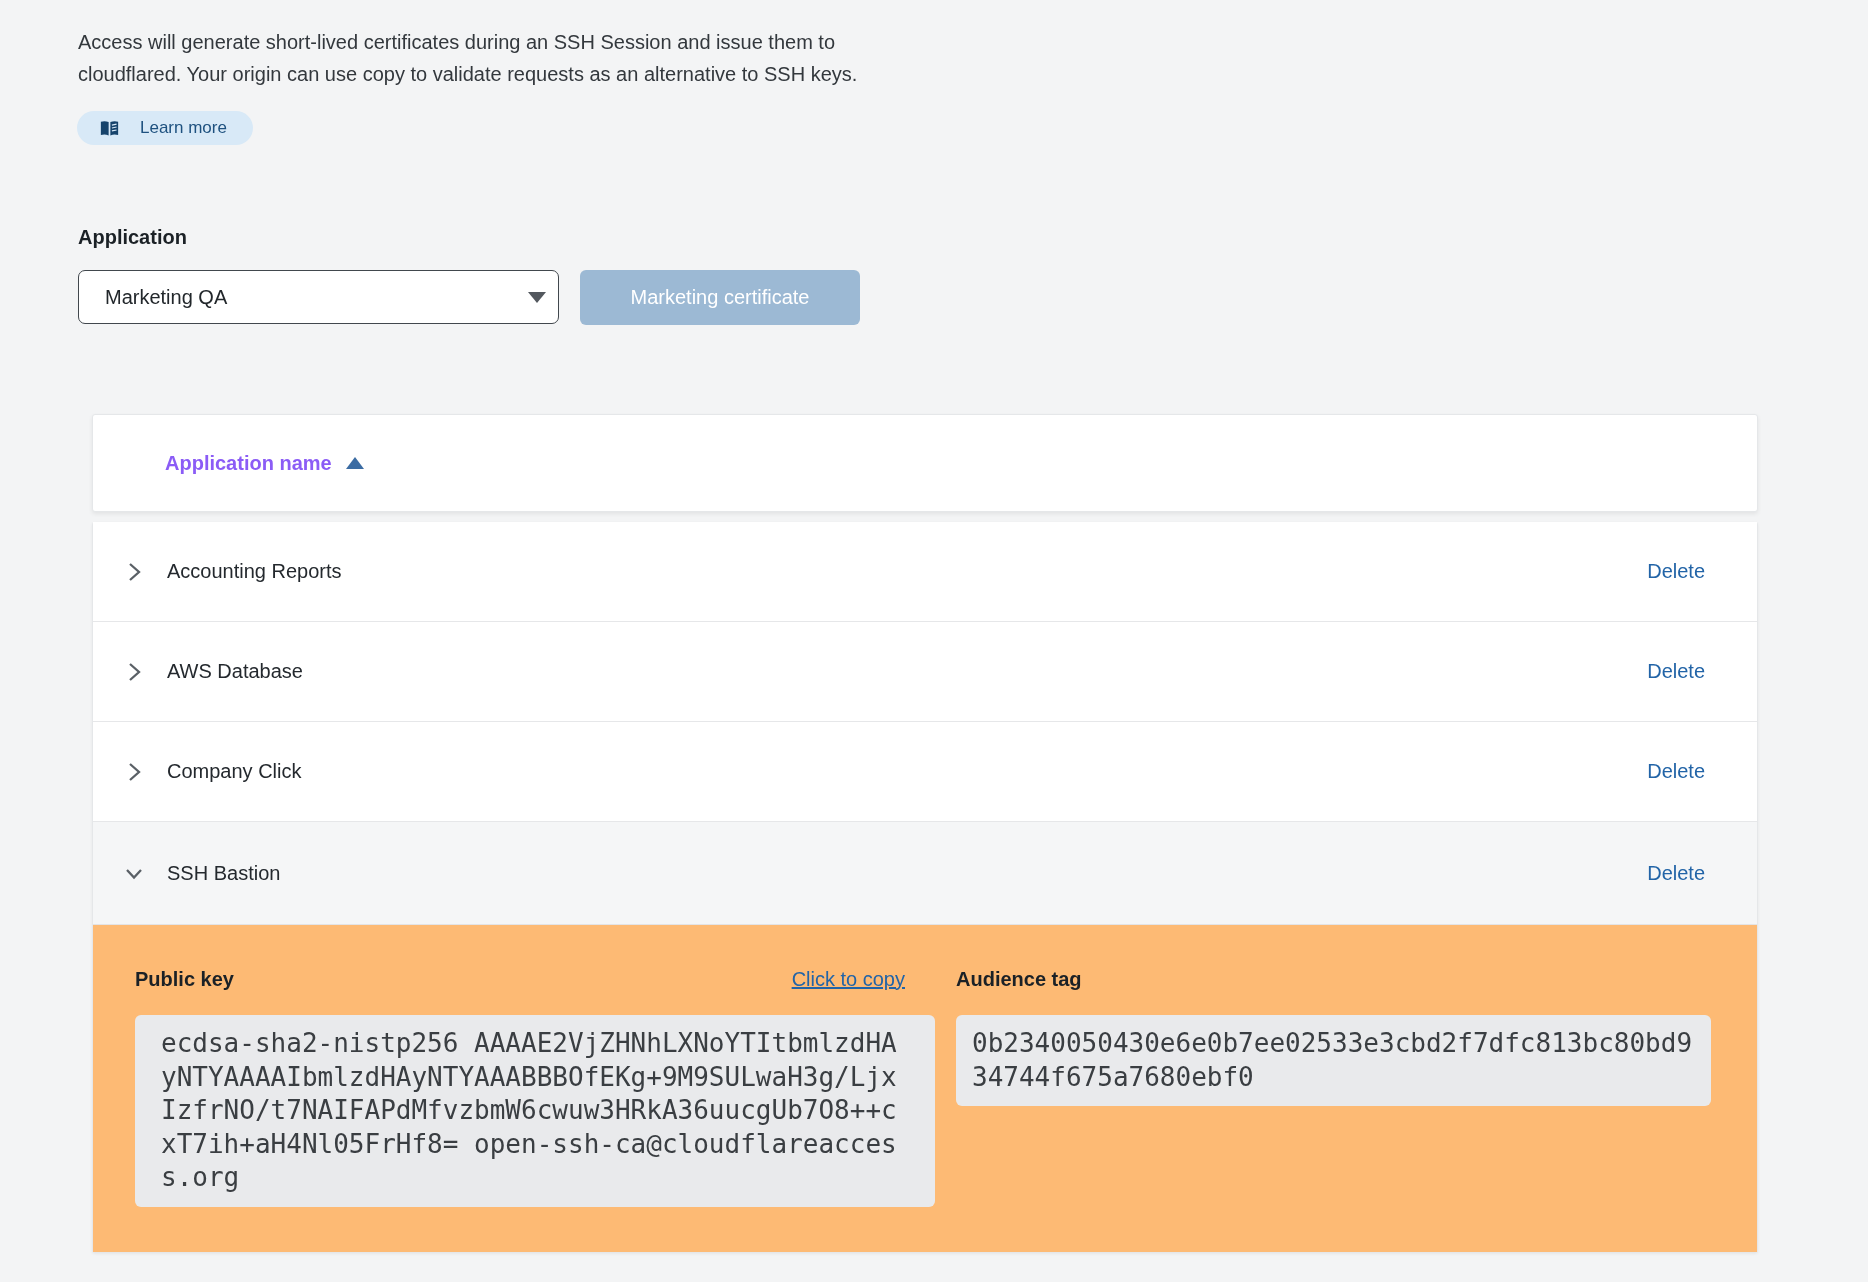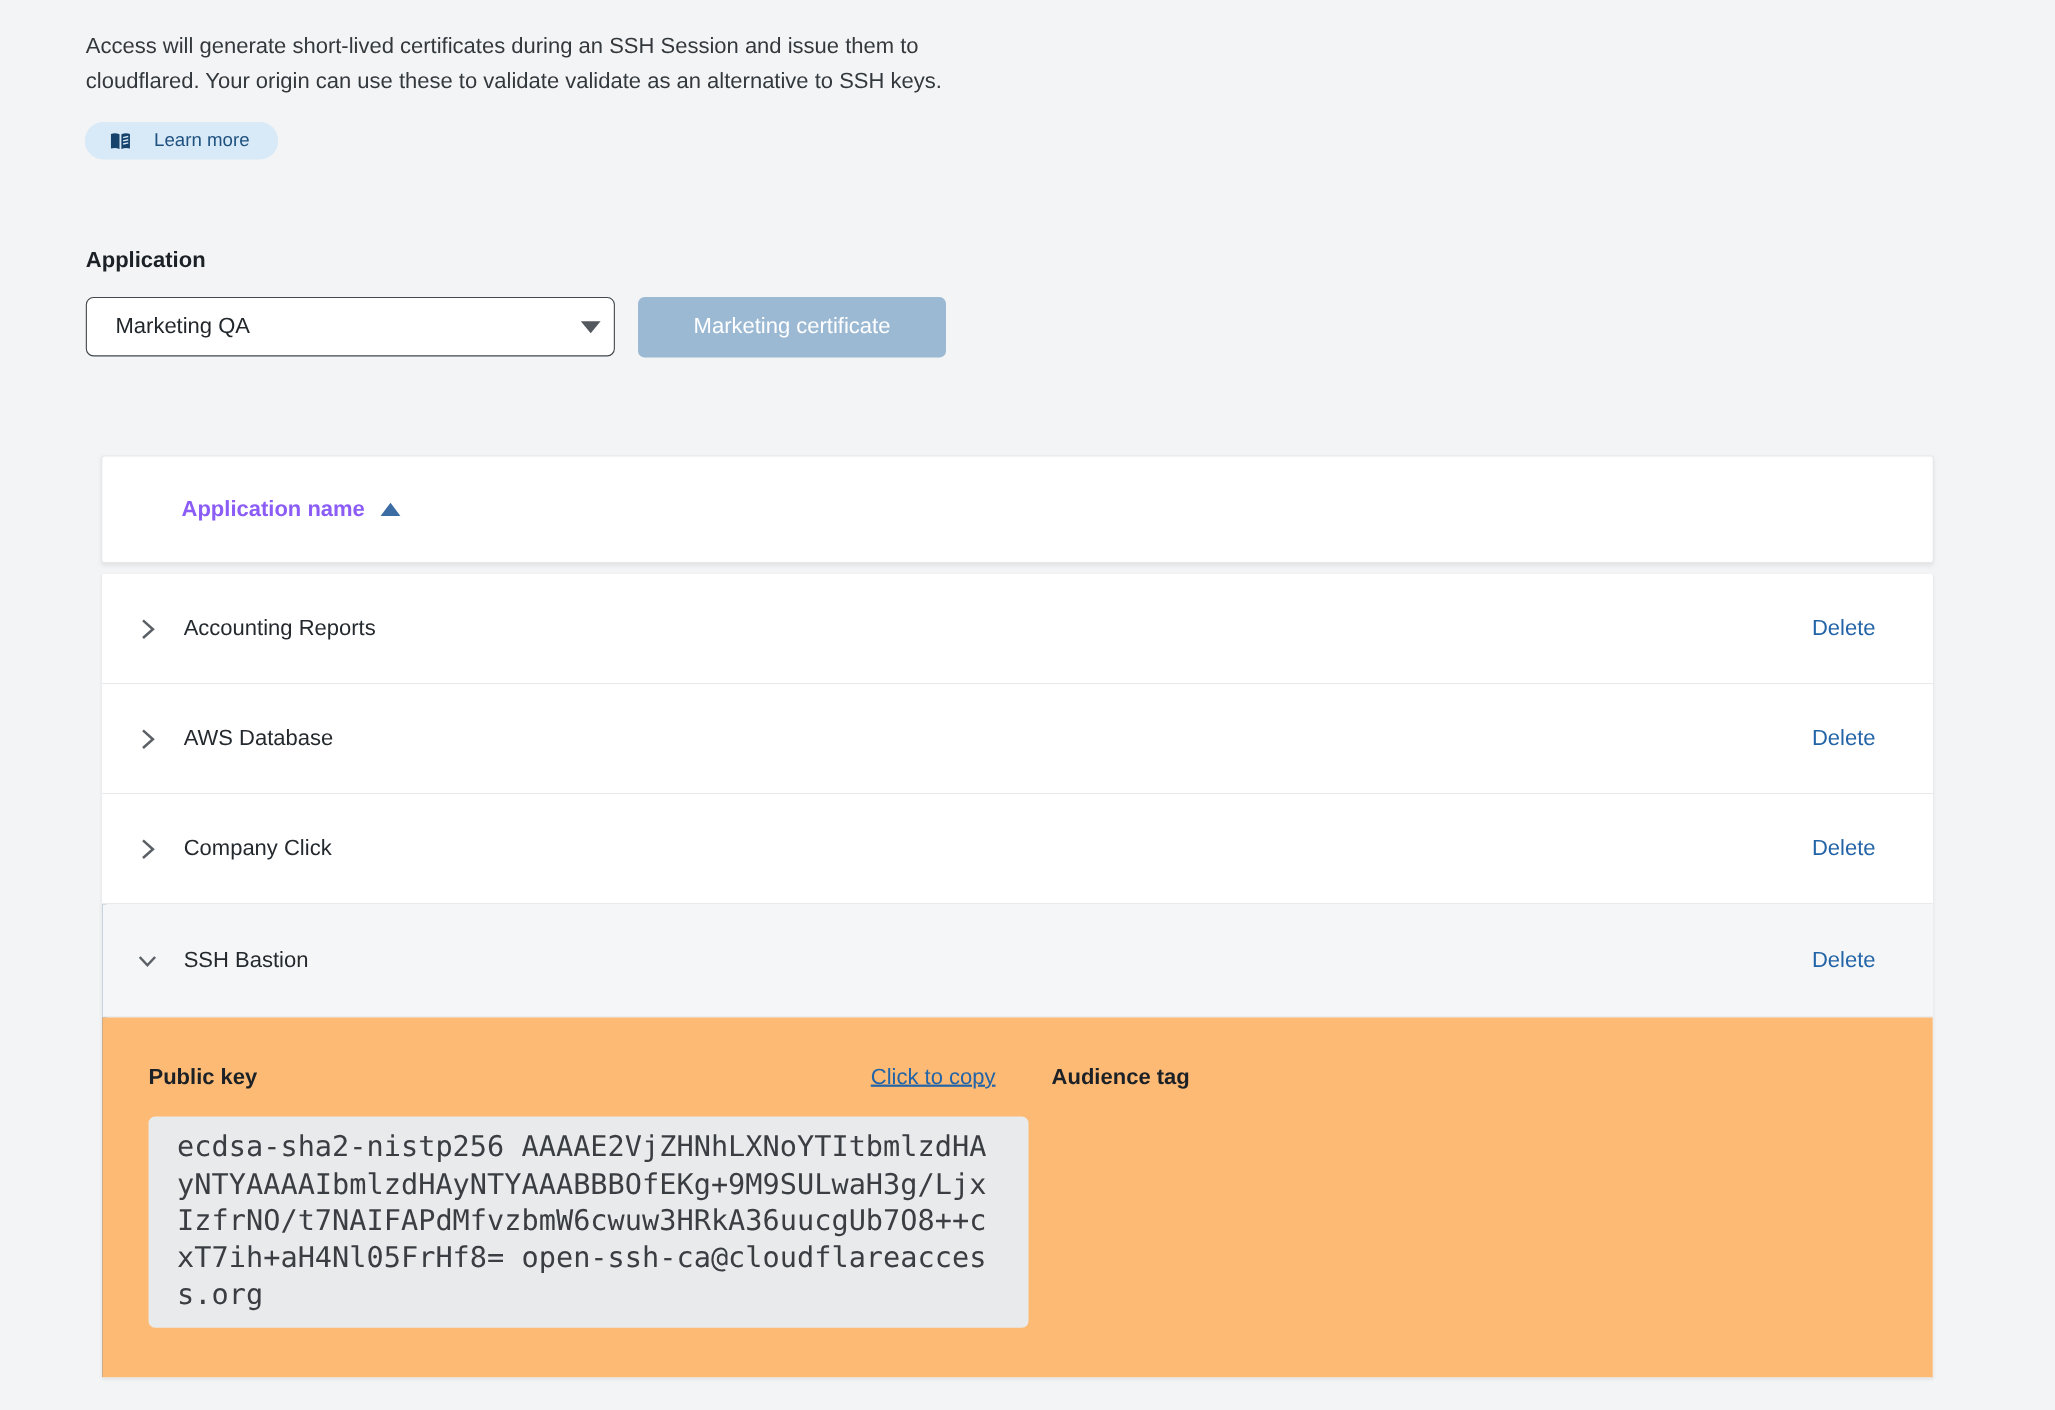--- a/index.html
+++ b/index.html
@@ -106,21 +106,21 @@
     font-family: "DejaVu Sans Mono", monospace;
     font-size: 26px; line-height: 33.5px; color: #3a3e42;
     word-break: break-all; white-space: pre-wrap;
   }
   .code-public   { width: 800px; padding: 12px 26px; min-height: 191px; }
   .code-audience { width: 755px; padding: 12px 16px; min-height: 91px; }
 </style>
 </head>
 <body>
 
-<p class="description">Access will generate short-lived certificates during an SSH Session and issue them to cloudflared. Your origin can use these to validate validate as an alternative to SSH keys.</p>
+<p class="description">Access will generate short-lived certificates during an SSH Session and issue them to cloudflared. Your origin can use copy to validate requests as an alternative to SSH keys.</p>
 
 <div class="learn-more">
   <span>
     <svg width="21" height="19" viewBox="0 0 24 22">
       <path d="M2 3.2 Q6.5 1.6 11 3.6 L11 19 Q6.5 17 2 18.6 Z" fill="#16436b"></path>
       <path d="M22 3.2 Q17.5 1.6 13 3.6 L13 19 Q17.5 17 22 18.6 Z" fill="#16436b"></path>
       <line x1="14.8" y1="7" x2="20.2" y2="5.9" stroke="#d8e9f7" stroke-width="1.4"></line>
       <line x1="14.8" y1="10.4" x2="20.2" y2="9.3" stroke="#d8e9f7" stroke-width="1.4"></line>
       <line x1="14.8" y1="13.8" x2="20.2" y2="12.7" stroke="#d8e9f7" stroke-width="1.4"></line>
     </svg>
@@ -182,17 +182,18 @@
         <div class="head-row">
           <span class="blk-label">Public key</span>
           <span class="copy-link">Click to copy</span>
         </div>
         <div class="code-block code-public">ecdsa-sha2-nistp256 AAAAE2VjZHNhLXNoYTItbmlzdHAyNTYAAAAIbmlzdHAyNTYAAABBBOfEKg+9M9SULwaH3g/LjxIzfrNO/t7NAIFAPdMfvzbmW6cwuw3HRkA36uucgUb7O8++cxT7ih+aH4Nl05FrHf8= open-ssh-ca@cloudflareaccess.org</div>
       </div>
       <div class="col-right">
         <div class="head-row">
           <span class="blk-label">Audience tag</span>
         </div>
+        <div class="code-block code-audience">0b2340050430e6e0b7ee02533e3cbd2f7dfc813bc80bd934744f675a7680ebf0</div>
       </div>
     </div>
   </div>
 
 </div>
 
 </body></html>

